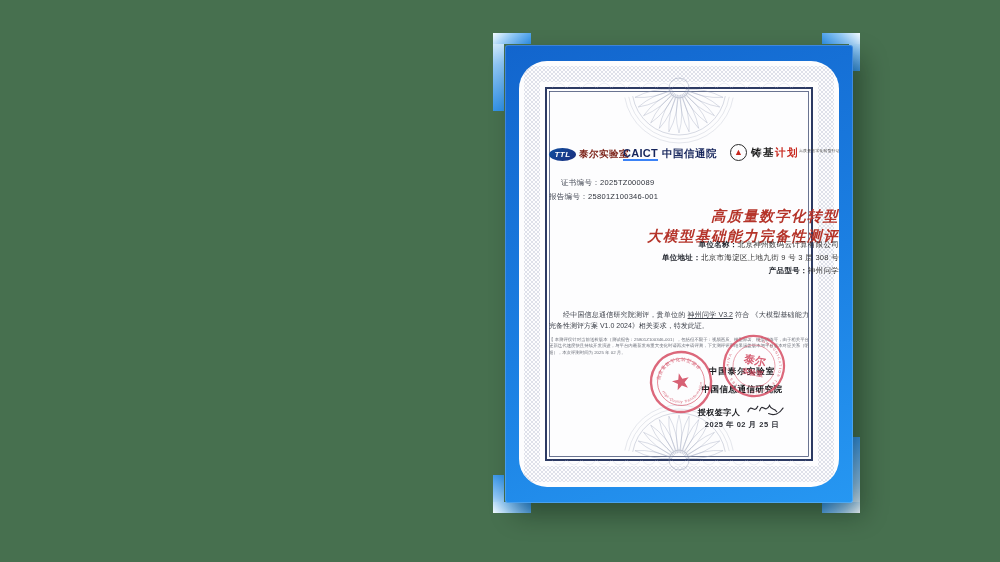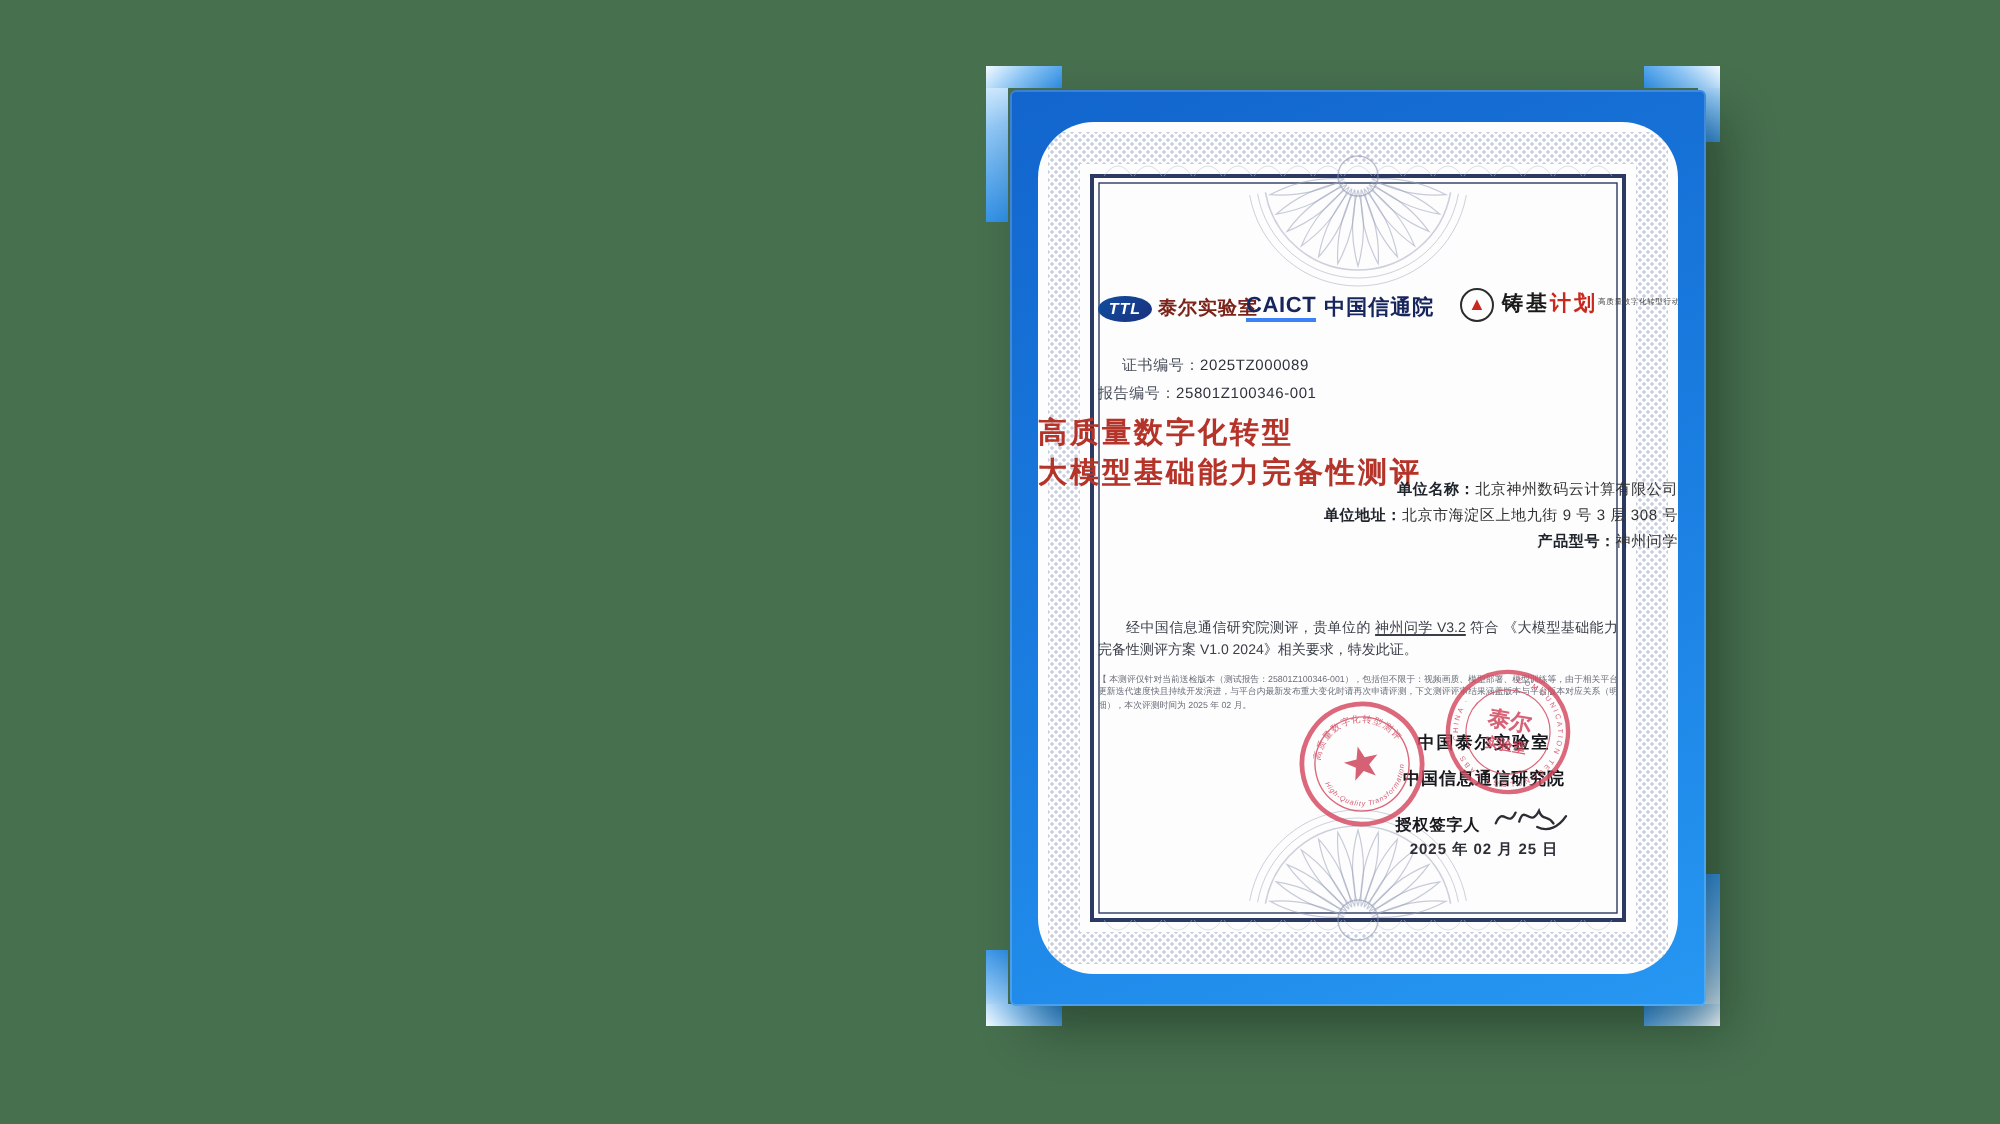--- a/index.html
+++ b/index.html
@@ -48,21 +48,21 @@
   .zhuji-name .black{color:#1a1a1a;} .zhuji-name .red{color:#c8281e;}
   .zhuji-tagline{font-size:3.8px;color:#444;letter-spacing:.3px;margin-top:1px;white-space:nowrap;}
 
   
   .numline{left:30px;width:260px;font-size:7.5px;color:#3b4049;letter-spacing:.3px;}
   .numline .lab{color:#4a4f5a;}
   .numline .val{color:#2e323b;}
   .n1{top:117px;padding-left:12px;} .n2{top:131px;}
 
   
-  .title{left:0;width:320px;text-align:left;font-weight:800;font-size:14.5px;letter-spacing:1.5px;}
+  .title{left:0;width:320px;text-align:right;font-weight:800;font-size:14.5px;letter-spacing:1.5px;font-style:italic;}
   .t1{top:146px;} .t2{top:166px;}
 
   
   .info{left:0;width:320px;text-align:right;font-size:7.5px;color:#333;letter-spacing:.3px;}
   .info b{color:#1f232b;}
   .i0{top:179px;} .i1{top:192px;} .i2{top:205px;} .i3{top:218px;}
 
   
   .bodytext{left:30px;top:248px;width:260px;font-size:7px;line-height:1.6;color:#3a3e47;text-align:justify;text-indent:2em;}
   .bodytext .ul{text-decoration:underline;text-underline-offset:1px;}

